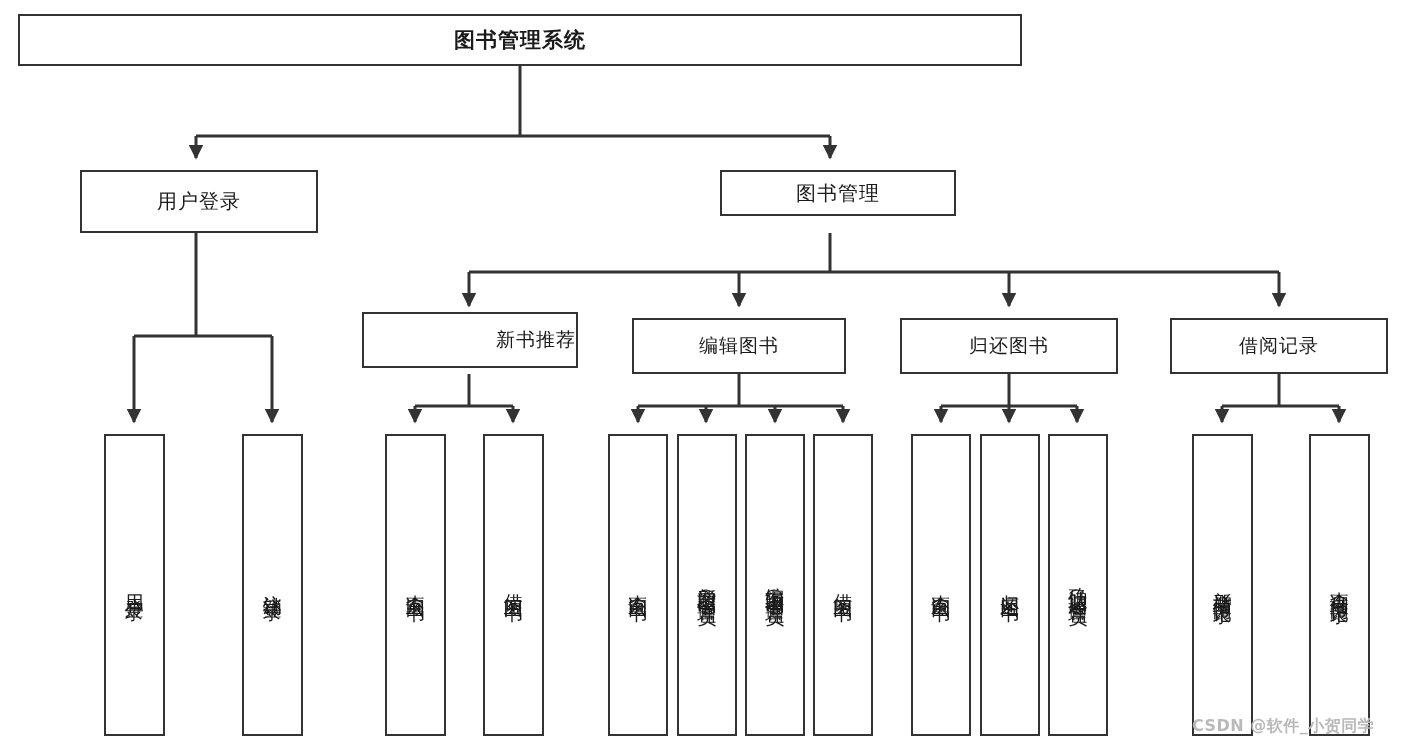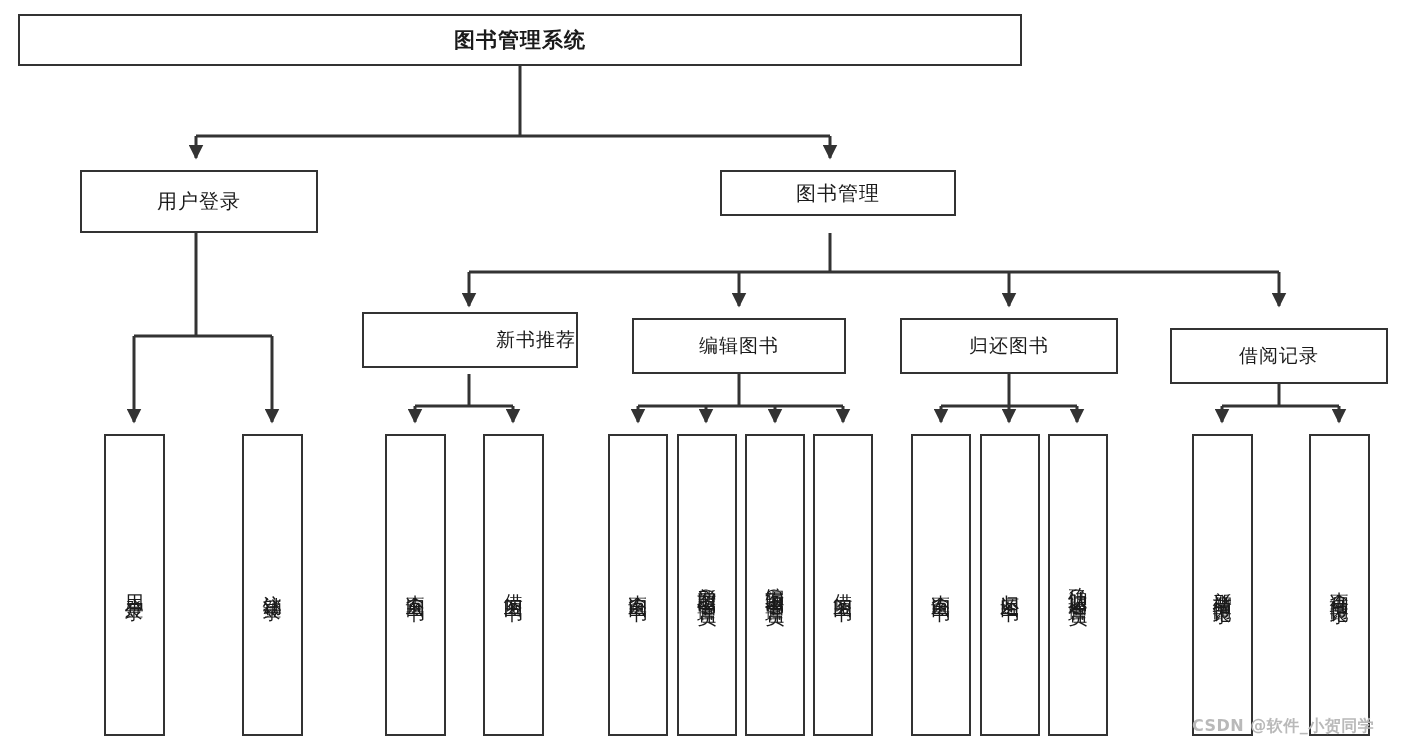--- a/index.html
+++ b/index.html
@@ -144,21 +144,21 @@
 
   <div class="node l3" style="left:362px; top:312px; width:216px; height:56px;justify-content:flex-end;">
     <span>新书推荐</span>
   </div>
   <div class="node l3" style="left:632px; top:318px; width:214px; height:56px;">
     <span>编辑图书</span>
   </div>
   <div class="node l3" style="left:900px; top:318px; width:218px; height:56px;">
     <span>归还图书</span>
   </div>
-  <div class="node l3" style="left:1170px; top:318px; width:218px; height:56px;margin-top:10px;">
+  <div class="node l3" style="left:1170px; top:318px; width:218px; height:56px;">
     <span>借阅记录</span>
   </div>
 
   <div class="node leaf" style="left:104px; top:434px; width:61px; height:302px;">
     <span class="vtext">用户登录</span>
   </div>
   <div class="node leaf" style="left:242px; top:434px; width:61px; height:302px;">
     <span class="vtext">注销登录</span>
   </div>
 

